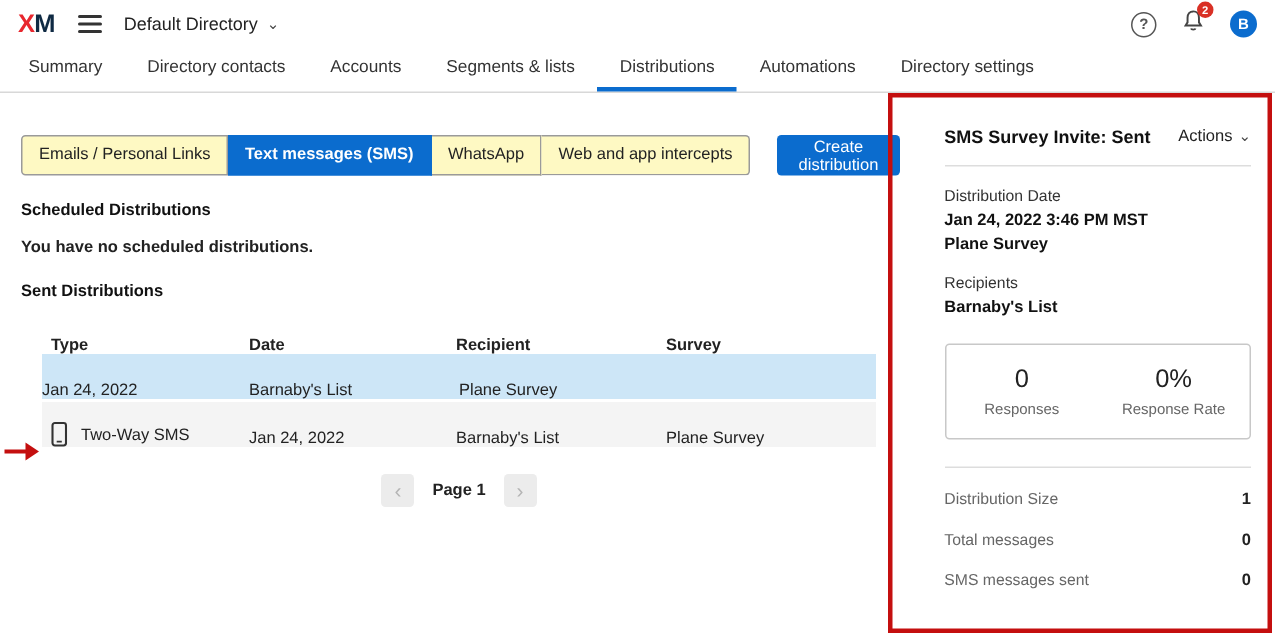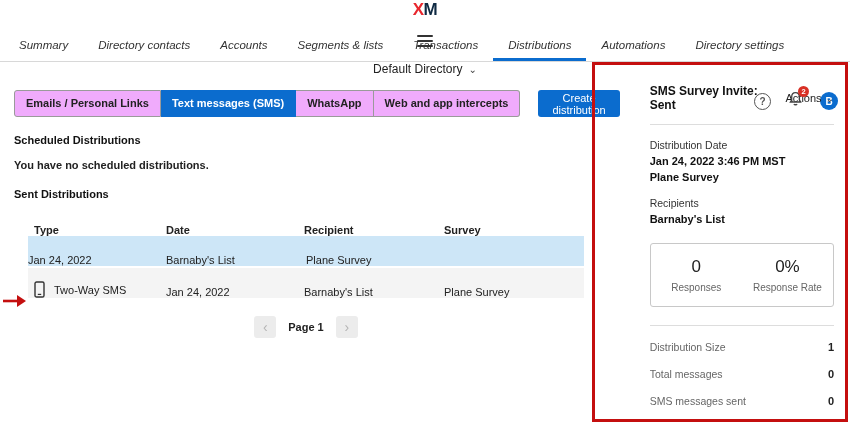--- a/index.html
+++ b/index.html
@@ -1,49 +1,49 @@
 <!DOCTYPE html>
 <html><head>
 <meta charset="utf-8">
 <style>
   * { margin:0; padding:0; box-sizing:border-box; }
   html,body { width:850px; height:425px; overflow:hidden; background:#fff;
     font-family:"Liberation Sans", sans-serif; color:#222; }
   .app { position:relative; width:850px; height:425px; }
 
   
-  .topbar { display:flex; align-items:center; height:32px; padding:0 12px; gap:15px;flex-direction:column; }
+  .topbar { display:flex; align-items:center; height:32px; padding:0 12px; gap:15px; }
   .logo { font-weight:bold; font-size:17px; letter-spacing:-0.5px; cursor:default; }
   .logo .x { color:#e8272e; } .logo .m { color:#0f2a43; }
   .hamburger { width:16px; display:flex; flex-direction:column; gap:3px; cursor:pointer; }
   .hamburger span { height:2px; background:#333; border-radius:1px; }
   .dir { font-size:12px; display:flex; gap:6px; align-items:center; cursor:pointer; }
   .chev { font-size:10px; color:#444; }
   .topbar-right { margin-left:auto; display:flex; align-items:center; gap:17px; }
   .help { width:17px;height:17px;border:1.4px solid #555;border-radius:50%; font-size:10px;
     font-weight:bold;color:#555;display:flex;align-items:center;justify-content:center;cursor:pointer; }
   .bellwrap { position:relative; cursor:pointer; }
   .badge { position:absolute; top:-5px; right:-6px; background:#d93025; color:#fff;
     font-size:7.5px; font-weight:bold; width:11px; height:11px; border-radius:50%;
     display:flex; align-items:center; justify-content:center; }
   .avatar { width:18px; height:18px; border-radius:50%; background:#0b6cce; color:#fff;
     font-size:10px; font-weight:bold; display:flex; align-items:center; justify-content:center; cursor:pointer; }
 
   
   .tabs { display:flex; border-bottom:1px solid #d8d8d8; padding:0 4px; }
-  .tab { padding:0 15px; height:29px; line-height:27px; font-size:11.5px; color:#333; cursor:pointer; white-space:nowrap;font-style:italic; }
+  .tab { padding:0 15px; height:29px; line-height:27px; font-size:11.5px; color:#333; cursor:pointer; white-space:nowrap; }
   .tab.active { border-bottom:3px solid #0b6cce; }
 
   .content { display:flex; }
   .left { flex:1; padding:28px 14px 0 14px; }
 
   .toolbar { display:flex; align-items:center; }
   .segs { display:flex; }
-  .seg { border:1px solid #9a9a9a; border-left:none; background:#f0abfc; padding:0 11px;
-    height:27px; line-height:25px; font-size:11px; color:#222; cursor:pointer; white-space:nowrap;font-weight:bold; }
+  .seg { border:1px solid #9a9a9a; border-left:none; background:#fef9c3; padding:0 11px;
+    height:27px; line-height:25px; font-size:11px; color:#222; cursor:pointer; white-space:nowrap; }
   .seg.first { border-left:1px solid #9a9a9a; border-radius:3px 0 0 3px; }
   .seg.last { border-radius:0 3px 3px 0; }
   .seg.active { background:#0b6cce; border-color:#0b6cce; color:#fff; font-weight:bold; }
   .create { margin-left:18px; background:#0b6cce; color:#fff; border:none; border-radius:3px;
     height:27px; padding:0 14px; font-size:11px; cursor:pointer; }
 
   .outbox-title { margin-top:24px; font-size:16px; color:#111; }
   .sub { margin-top:17px; font-size:11px; font-weight:bold; color:#111; }
   .empty { margin-top:13px; font-size:11px; font-weight:bold; color:#222; }
 
@@ -111,21 +111,20 @@
       </div>
       <div class="avatar">B</div>
     </div>
   </div>
 
   <div class="tabs">
     <div class="tab">Summary</div>
     <div class="tab">Directory contacts</div>
     <div class="tab">Accounts</div>
     <div class="tab">Segments &amp; lists</div>
-    <div class="tab">Transactions</div>
     <div class="tab active">Distributions</div>
     <div class="tab">Automations</div>
     <div class="tab">Directory settings</div>
   </div>
 
   <div class="content">
 
     <div class="left">
       <div class="toolbar">
         <div class="segs">

